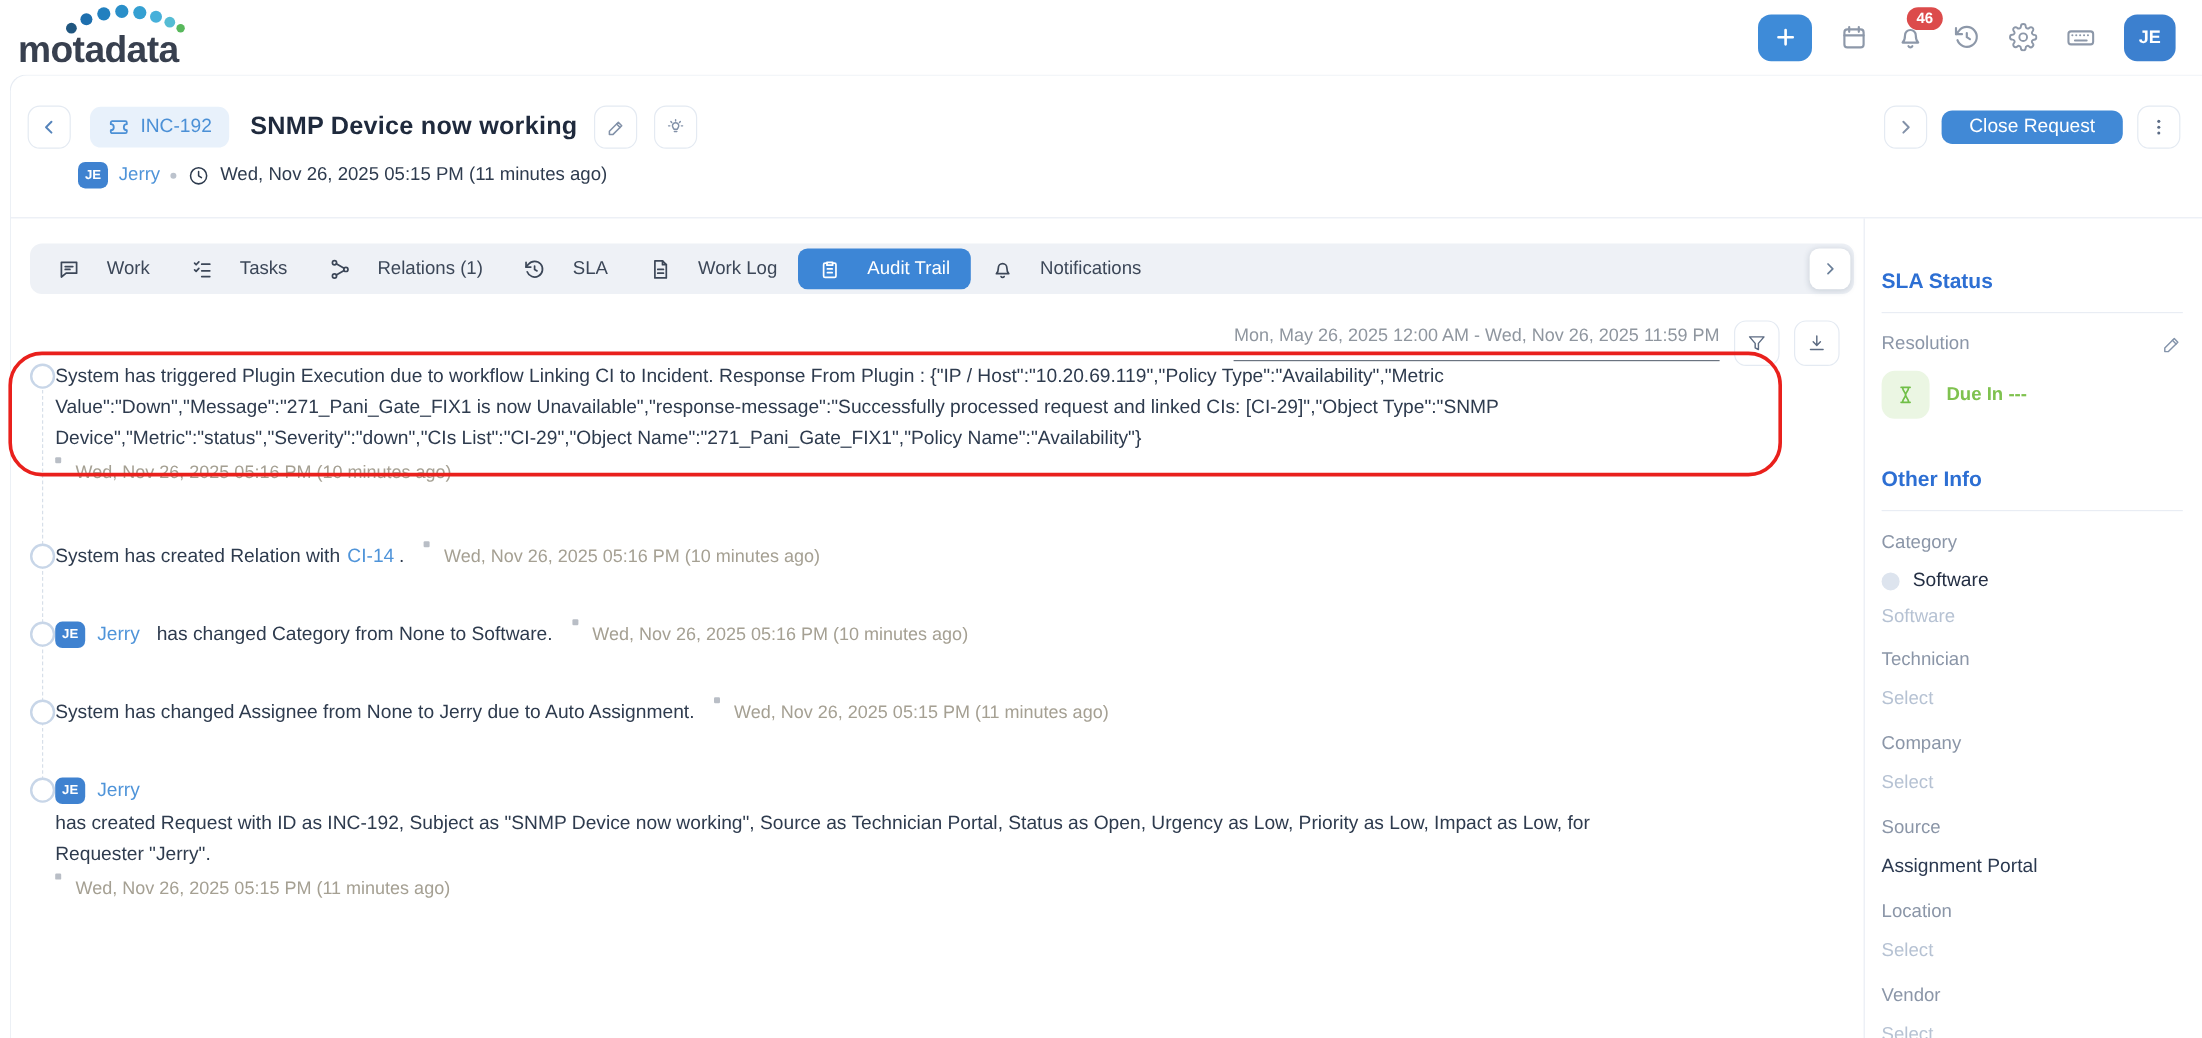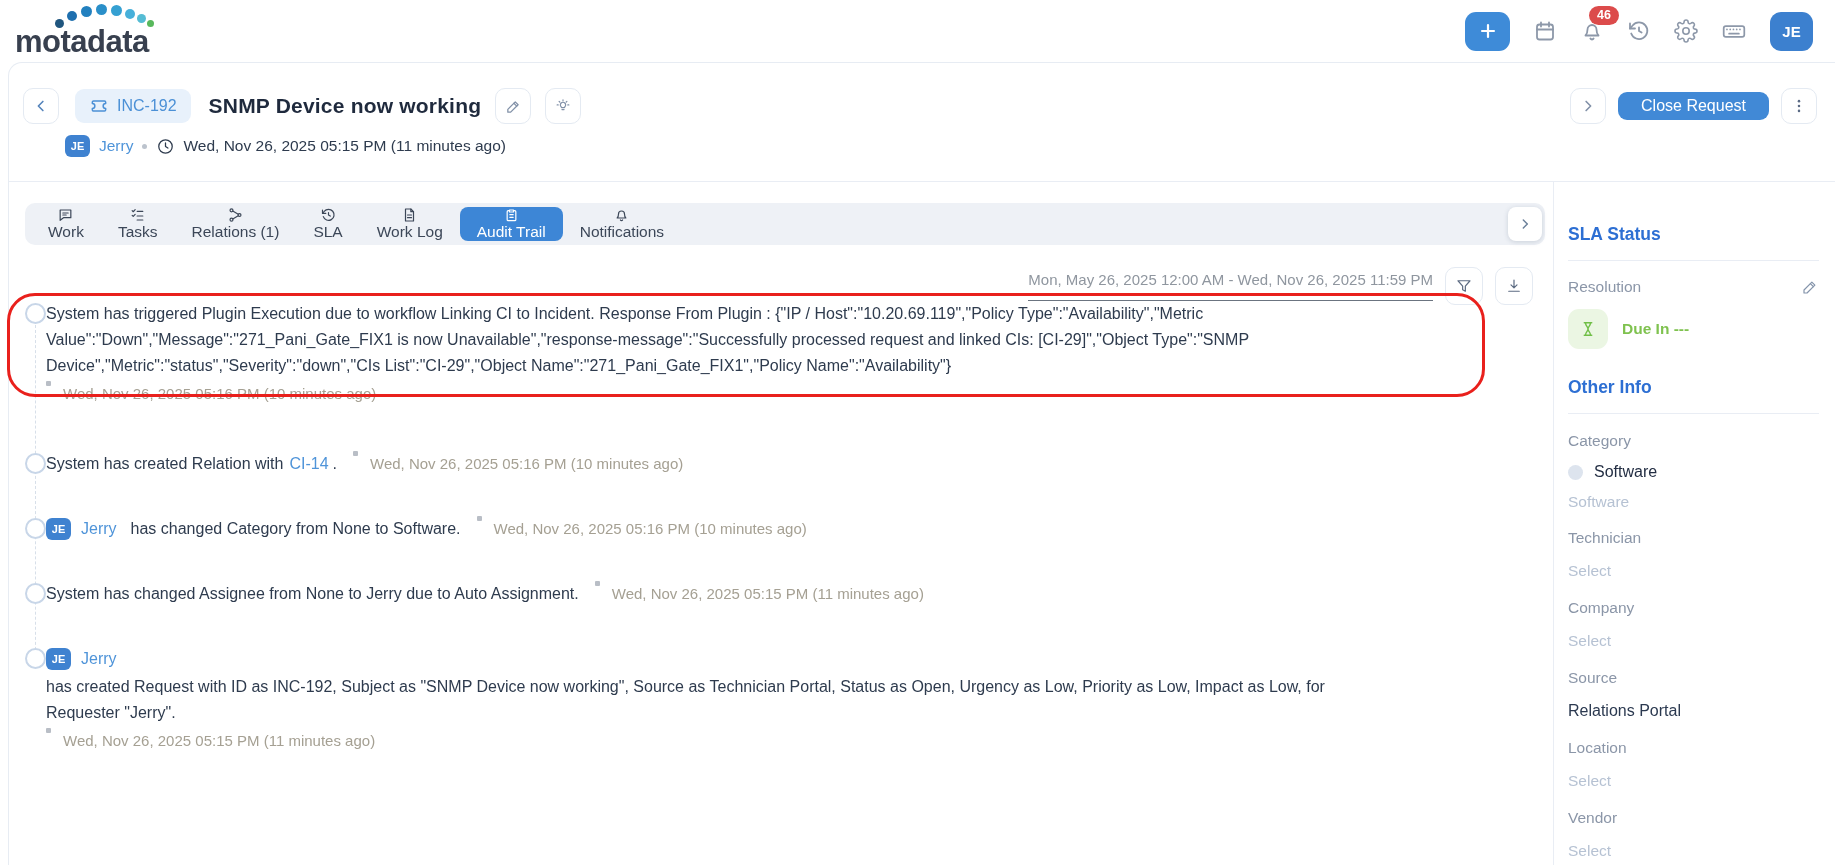--- a/index.html
+++ b/index.html
@@ -36,21 +36,21 @@
   .link { color:#4f94d9; cursor:pointer; }
   .dot-sep { width:5px; height:5px; border-radius:50%; background:#bcc3cd; display:inline-block; }
   .hdr-date { font-size:15.5px; color:#2e3b4e; display:flex; align-items:center; gap:8px; }
   .hdr-divider { border-bottom:1px solid #e9edf4; }
 
   
   .content { flex:1; display:flex; min-height:0; }
   .main { flex:1; padding:21px 8px 0 16px; min-width:0; }
 
   .tabbar { position:relative; height:42px; background:#eef1f6; border-radius:10px; display:flex; align-items:center; padding:0 6px; }
-  .tab { display:flex; align-items:center; gap:0; height:34px; padding:0 17px; border:none; background:transparent; color:#3c4758; font-size:15.5px; font-family:inherit; border-radius:8px; cursor:pointer; white-space:nowrap;flex-direction:column; }
+  .tab { display:flex; align-items:center; gap:22px; height:34px; padding:0 17px; border:none; background:transparent; color:#3c4758; font-size:15.5px; font-family:inherit; border-radius:8px; cursor:pointer; white-space:nowrap; }
   .tab.active { background:#3d86d6; color:#fff; }
   .tab-scroll { position:absolute; right:3px; top:4px; width:34px; height:34px; background:#fff; border:none; border-radius:8px; box-shadow:0 1px 5px rgba(40,60,90,.18); color:#6a7f99; display:flex; align-items:center; justify-content:center; cursor:pointer; }
 
   .daterow { margin-top:22px; display:flex; align-items:center; justify-content:flex-end; gap:12px; height:38px; padding-right:12px; }
   .daterange { font-size:15px; color:#8f969f; border-bottom:1px solid #6b7480; padding-bottom:12px; cursor:pointer; }
   .tool-btn { width:38px; height:38px; border-radius:10px; border:1px solid #e4eaf2; background:#fff; color:#5c6b82; display:flex; align-items:center; justify-content:center; cursor:pointer; }
 
   
   .timeline { position:relative; margin-top:-6px; padding-top:2px; }
   .timeline::before { content:""; position:absolute; left:10px; top:26px; height:340px; border-left:1px dashed #d7dfe9; }
@@ -72,21 +72,21 @@
 
   
   .sidebar { width:282px; border-left:1px solid #e9edf4; padding:42px 16px 0 14px; flex-shrink:0; }
   .side-h { color:#2d6fd3; font-size:17.5px; font-weight:bold; }
   .side-div { border-bottom:1px solid #e9edf4; margin:15px 0 0; }
   .res-row { margin-top:17px; display:flex; align-items:center; justify-content:space-between; color:#8b96a8; font-size:15.5px; }
   .pencil { color:#8494ab; cursor:pointer; }
   .due-row { margin-top:13px; display:flex; align-items:center; gap:14px; }
   .due-chip { width:40px; height:40px; border-radius:11px; background:#ebf6e3; color:#70bf47; display:flex; align-items:center; justify-content:center; }
   .due-text { color:#7fc24f; font-size:15.5px; font-weight:bold; }
-  .oi-h { margin-top:28px; }
+  .oi-h { margin-top:40px; }
   .f-label { margin-top:17px; color:#8b96a8; font-size:15.5px; line-height:20px; }
   .f-value { margin-top:13px; color:#2b3950; font-size:16px; line-height:20px; cursor:pointer; }
   .f-ph { margin-top:13px; color:#b6c2d3; font-size:15.5px; line-height:20px; cursor:pointer; }
   .chip-row { margin-top:12px; display:flex; align-items:center; gap:11px; cursor:pointer; }
   .chip-dot { width:15px; height:15px; border-radius:50%; background:#dde4ee; }
   .chip-text { color:#232e43; font-size:16px; }
   .f-sub { margin-top:12px; color:#b6c2d3; font-size:15.5px; }
 </style>
 </head>
 <body>
@@ -395,21 +395,21 @@
       </div>
       <div class="f-sub">Software</div>
 
       <div class="f-label">Technician</div>
       <div class="f-ph">Select</div>
 
       <div class="f-label">Company</div>
       <div class="f-ph">Select</div>
 
       <div class="f-label">Source</div>
-      <div class="f-value">Relations Portal</div>
+      <div class="f-value">Assignment Portal</div>
 
       <div class="f-label">Location</div>
       <div class="f-ph">Select</div>
 
       <div class="f-label">Vendor</div>
       <div class="f-ph">Select</div>
     </aside>
   </div>
 </div>
 

